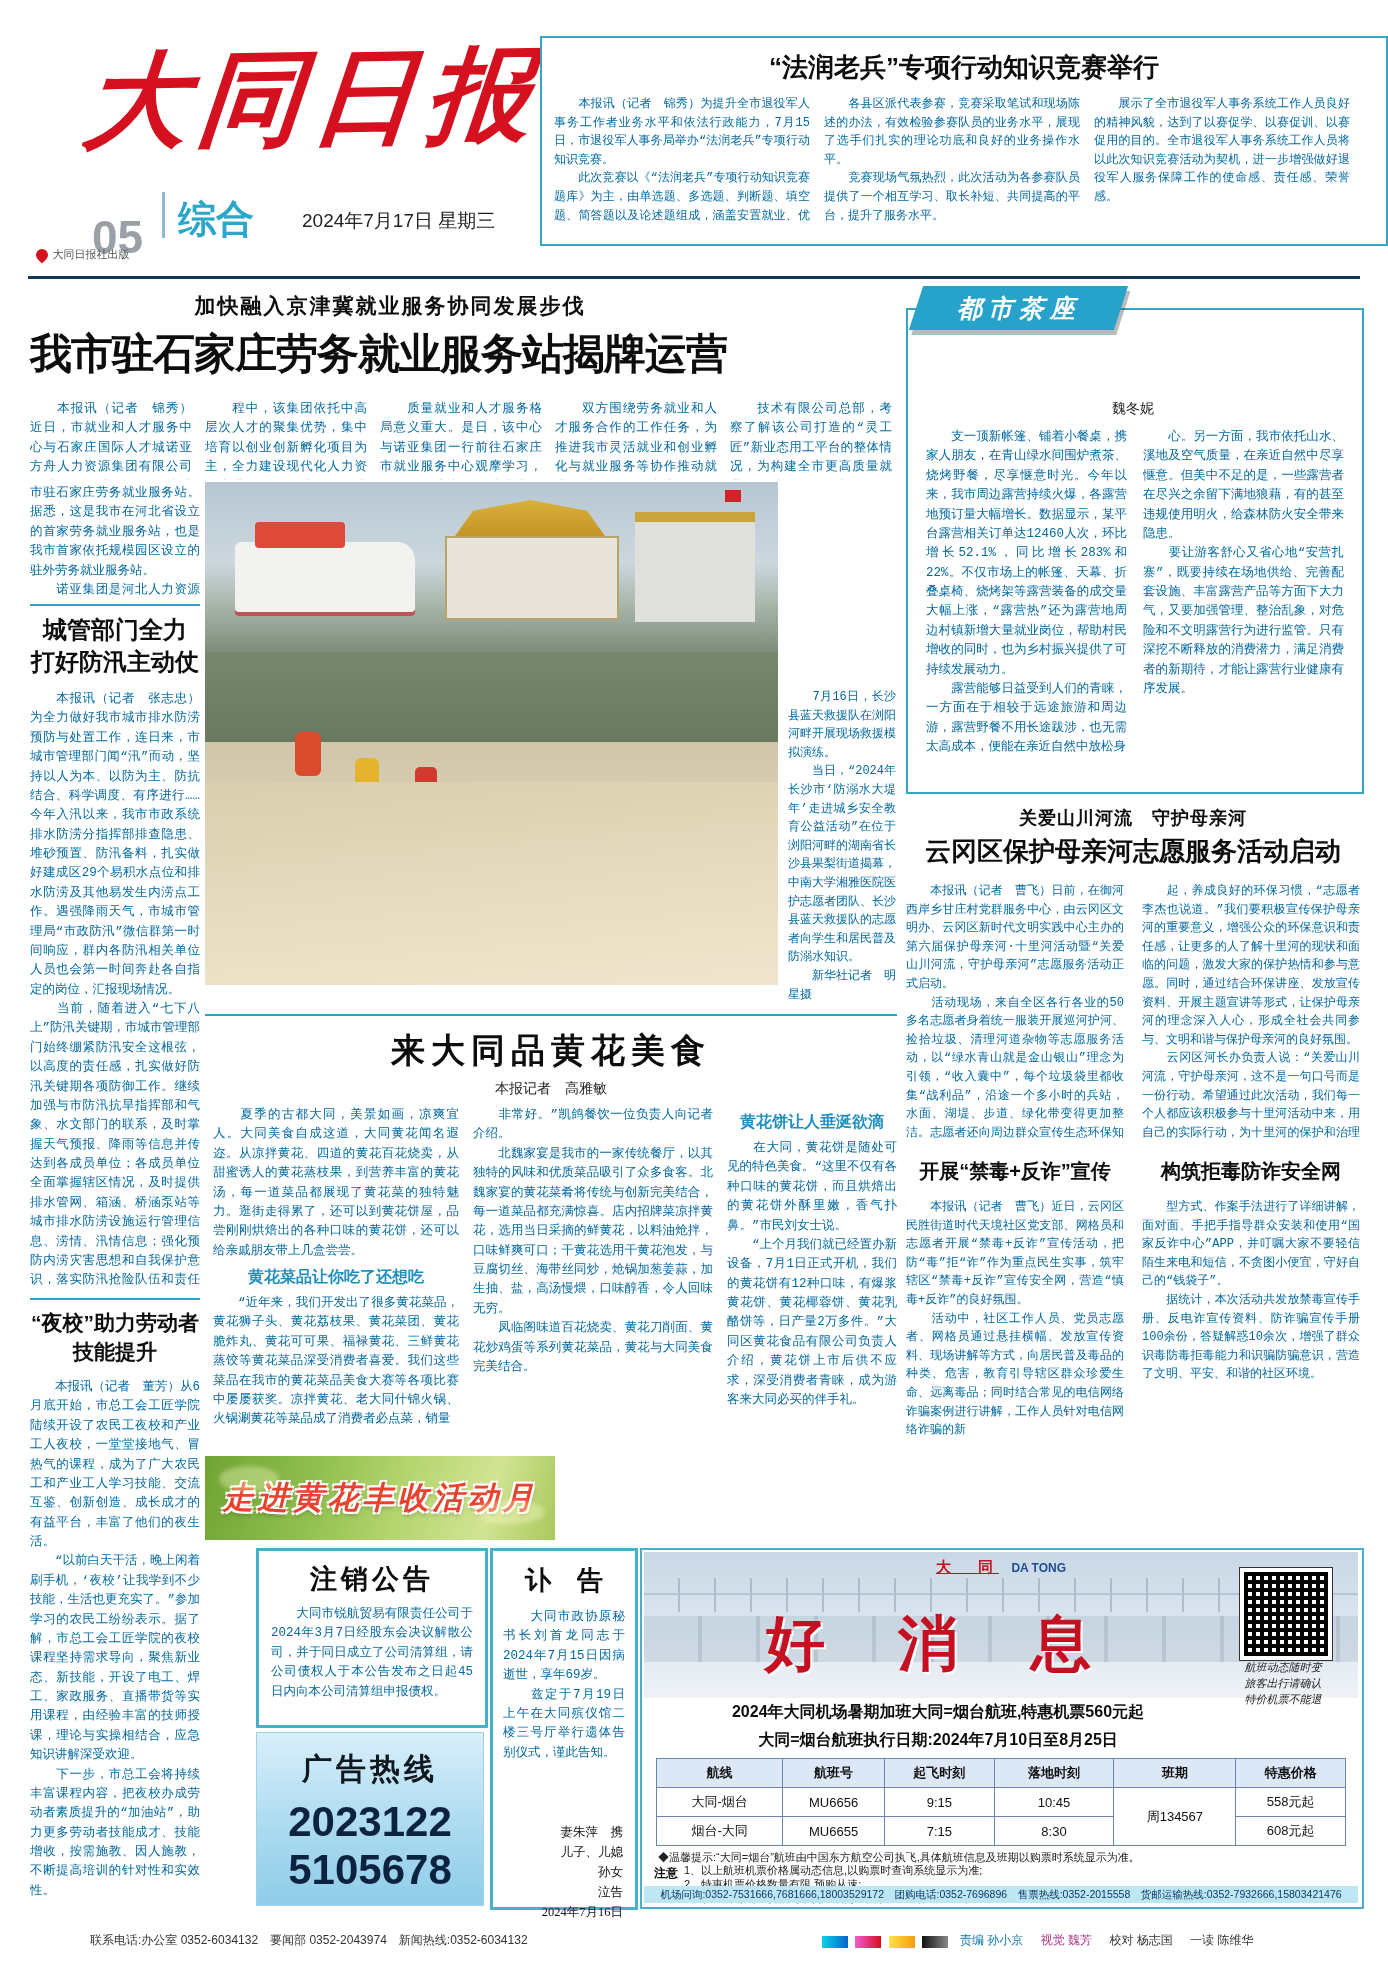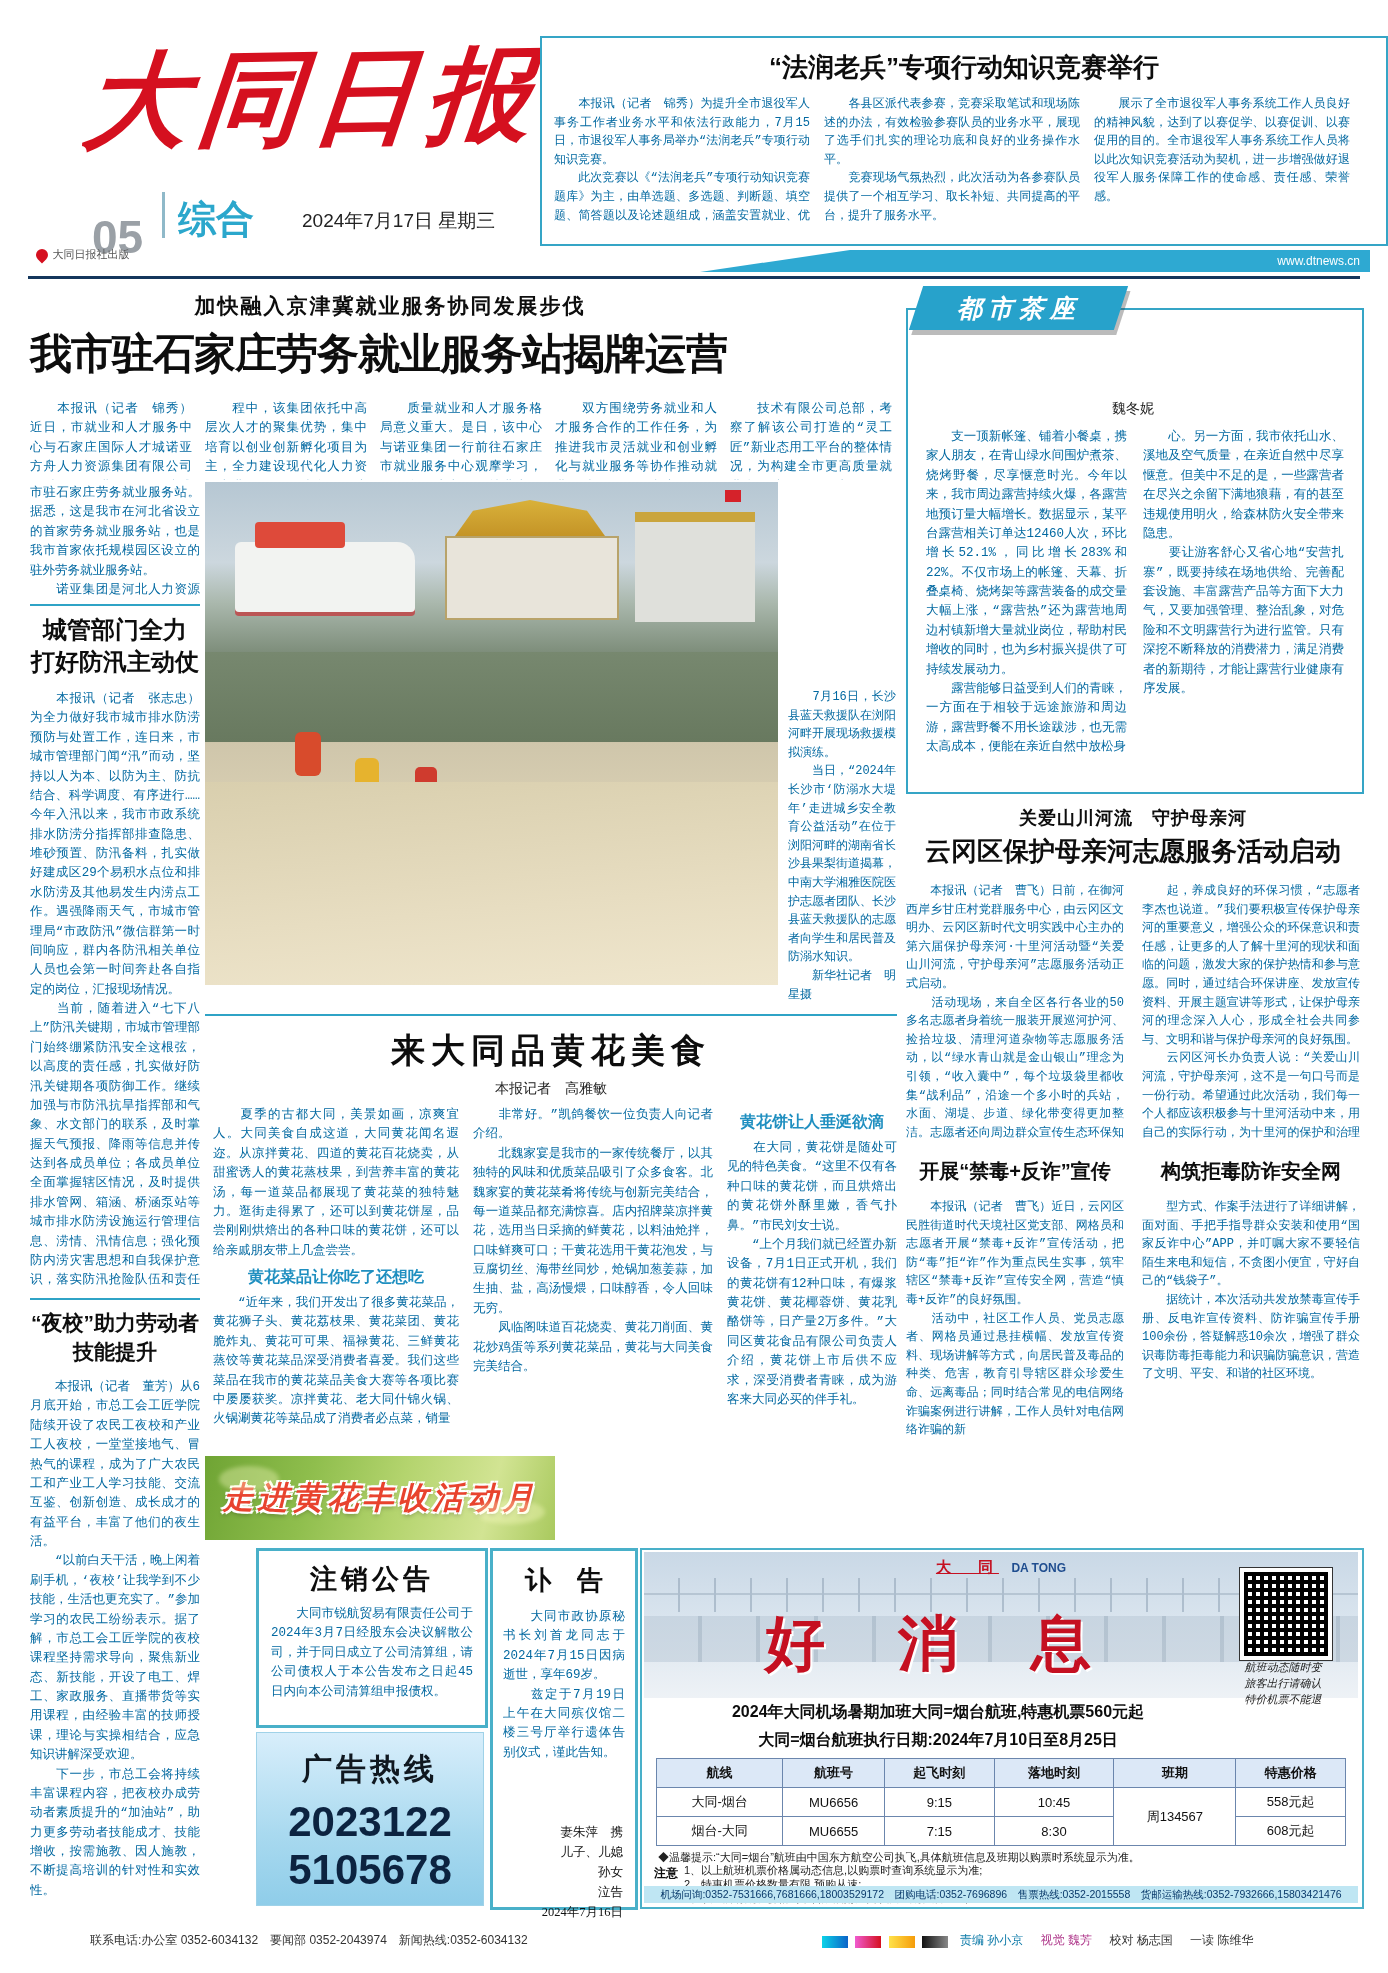--- a/index.html
+++ b/index.html
@@ -84,23 +84,20 @@
   <div class="abs" id="pageno" style="left:92px;top:190px;">05</div>
   <div class="abs" style="left:162px;top:192px;width:3px;height:46px;background:#8fb9c9;"></div>
   <div class="abs" id="section" style="left:178px;top:194px;">综合</div>
   <div class="abs" id="dateline" style="left:302px;top:208px;">2024年7月17日  星期三</div>
 
   <div class="abs" style="left:36px;top:247px;">
     <span class="flame"></span>
     <span style="font-size:11px;color:#555;vertical-align:top;">大同日报社出版</span>
   </div>
 
-  <div class="abs" id="urlbar" style="left:700px;top:250px;width:660px;height:22px;">
-    <span>www.dtnews.cn</span>
-  </div>
   <div class="abs" id="navyline" style="left:28px;top:276px;width:1332px;height:3px;"></div>
 
   <div class="abs box" style="left:540px;top:36px;width:820px;height:190px;padding:8px 12px;">
     <div class="hd center" style="font-size:26px;margin-top:4px;">“法润老兵”专项行动知识竞赛举行</div>
     <div style="display:flex;gap:14px;margin-top:10px;">
       <div class="col" style="width:256px;height:126px;font-size:12px;">　　本报讯（记者　锦秀）为提升全市退役军人事务工作者业务水平和依法行政能力，7月15日，市退役军人事务局举办“法润老兵”专项行动知识竞赛。
 　　此次竞赛以《“法润老兵”专项行动知识竞赛题库》为主，由单选题、多选题、判断题、填空题、简答题以及论述题组成，涵盖安置就业、优抚褒扬、服务保障、拥军优属、军休服务以及信访工作条例等内容。</div>
       <div class="col" style="width:256px;height:126px;font-size:12px;">　　各县区派代表参赛，竞赛采取笔试和现场陈述的办法，有效检验参赛队员的业务水平，展现了选手们扎实的理论功底和良好的业务操作水平。
 　　竞赛现场气氛热烈，此次活动为各参赛队员提供了一个相互学习、取长补短、共同提高的平台，提升了服务水平。
 　　该局有关人员表示，通过竞赛，充分</div>

